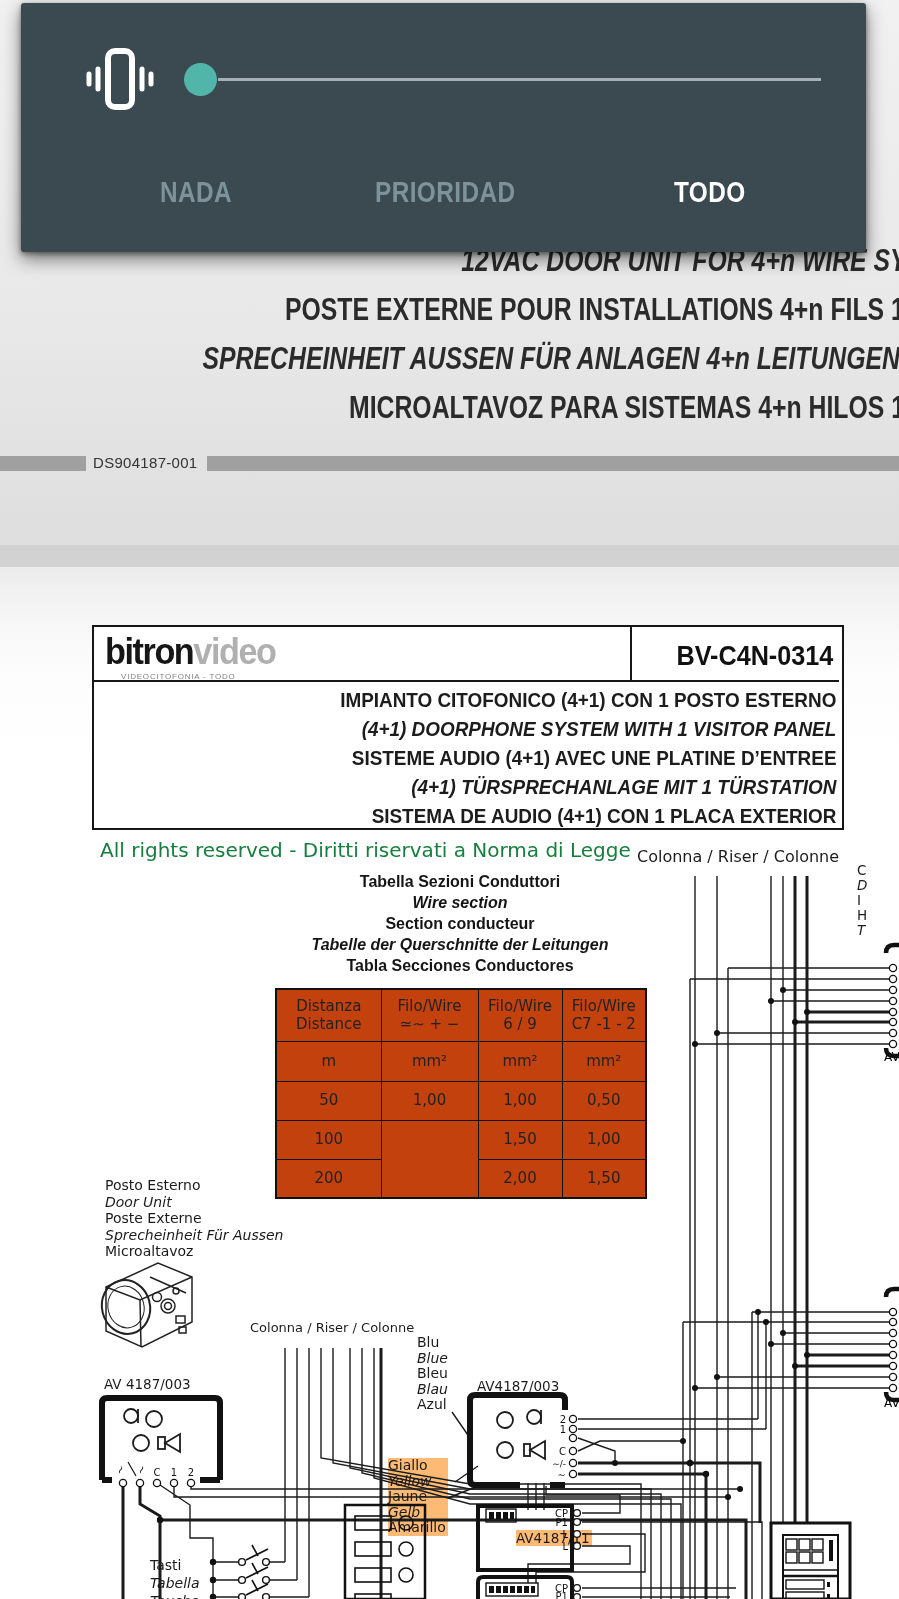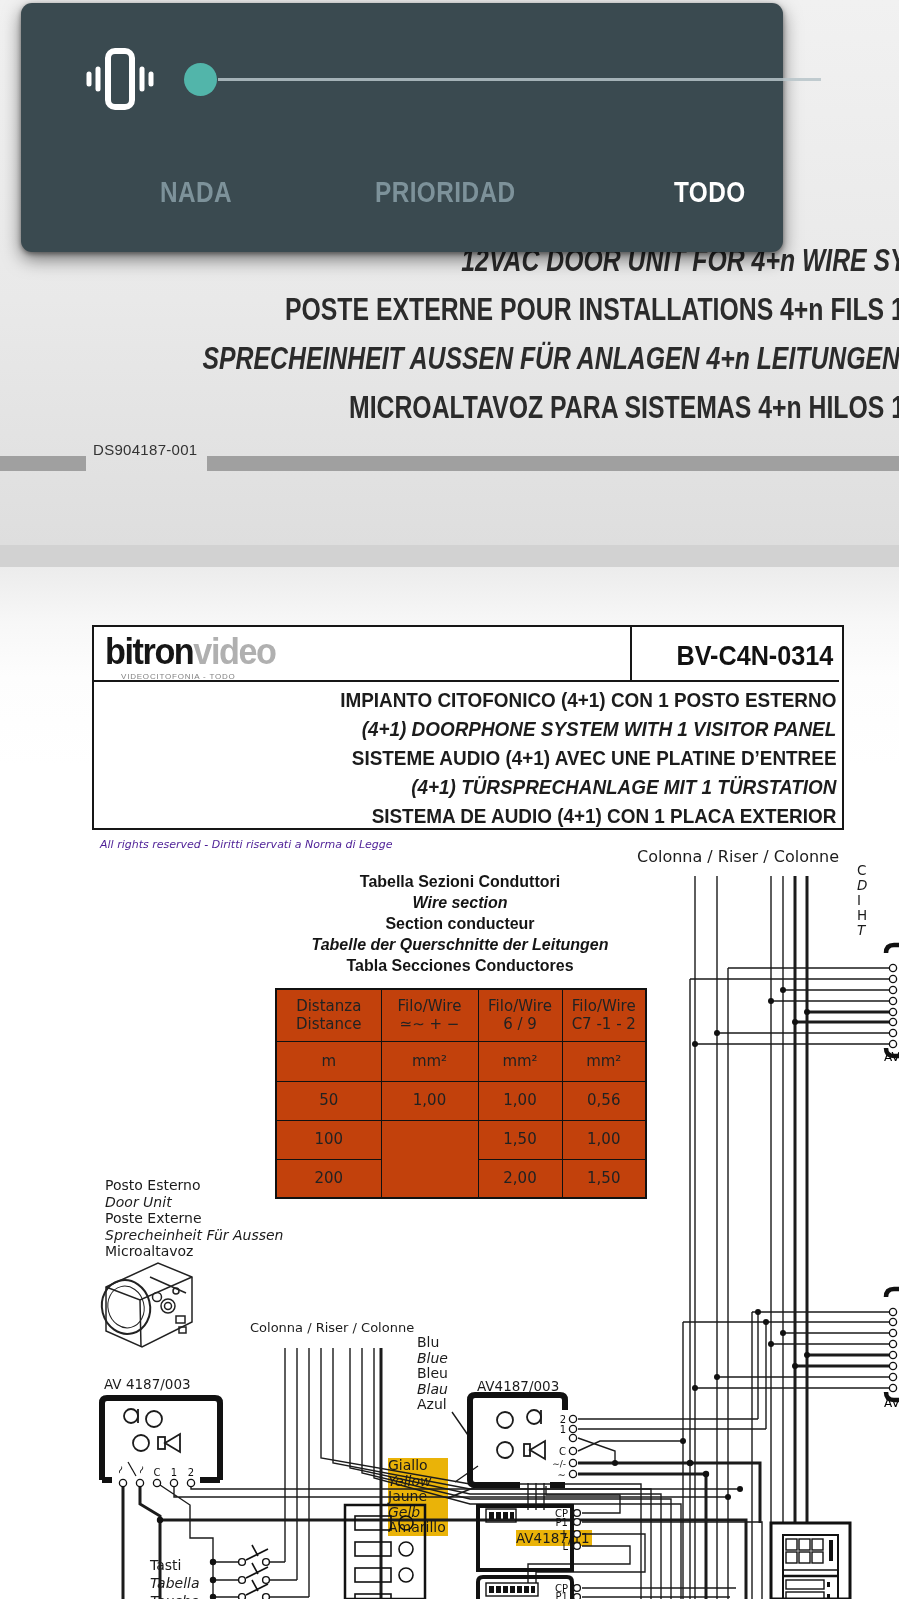--- a/index.html
+++ b/index.html
@@ -9,55 +9,55 @@
   
   .page1{left:0;top:0;width:899px;height:545px;background:linear-gradient(180deg,#f1f1f1 0%,#e9e9e9 55%,#dedede 100%)}
   .pageband{left:0;top:545px;width:899px;height:22px;background:#d2d2d2}
   .page2{left:0;top:567px;width:899px;height:1032px;background:linear-gradient(180deg,#ececec 0px,#f7f7f7 55px,#fdfdfd 110px,#ffffff 200px)}
   
   .p1line{position:absolute;white-space:nowrap;font-family:"Liberation Sans",sans-serif;font-weight:800;font-size:31px;color:#2b2b2b;transform:scaleX(.8);transform-origin:100% 50%}
   .it{font-style:italic}
   .dsbar{background:#a0a0a0;height:15px}
   .dstext{font-family:"Liberation Sans",sans-serif;font-size:15px;color:#333;letter-spacing:.3px}
   
-  .panel{left:21px;top:3px;width:762px;height:249px;background:#3a4a50;border-radius:11px;box-shadow:0 7px 18px rgba(0,0,0,.5),0 2px 5px rgba(0,0,0,.4);z-index:50}
+  .panel{left:21px;top:3px;width:845px;height:249px;background:#3a4a50;border-radius:3px;box-shadow:0 7px 18px rgba(0,0,0,.5),0 2px 5px rgba(0,0,0,.4);z-index:50}
   .pl{position:absolute;font-family:"Liberation Sans",sans-serif;font-weight:700;font-size:29px;letter-spacing:.5px;transform:scaleX(.84);transform-origin:0 50%;color:#7d929a}
   .pl.on{color:#ffffff}
   .sdot{position:absolute;left:163px;top:60px;width:33px;height:33px;border-radius:50%;background:#52b5aa}
   .sline{position:absolute;left:197px;top:75px;width:603px;height:3px;background:#b7c4c9;opacity:.85}
   
   .hbox{left:92px;top:625px;width:752px;height:205px;border:2.5px solid #161616;background:#fff;box-sizing:border-box}
   .brand{font-family:"Liberation Sans",sans-serif;font-weight:800;font-size:36px;letter-spacing:-1.5px;color:#161616;transform:scaleX(.95);transform-origin:0 50%}
   .brand .lt{color:#b0b0b0}
   .brandsub{font-family:"Liberation Sans",sans-serif;font-size:8px;color:#828282;letter-spacing:.8px}
   .model{font-family:"Liberation Sans",sans-serif;font-weight:700;font-size:28px;color:#111;transform:scaleX(.9);transform-origin:100% 50%}
   .htitle{position:absolute;right:8px;white-space:nowrap;font-family:"Liberation Sans",sans-serif;font-weight:700;font-size:21px;color:#1c1c1c;transform:scaleX(.9);transform-origin:100% 50%}
-  .rights{font-style:italic;font-size:11px;color:#4c1d95}
+  .rights{font-size:20px;color:#15803d}
   .lab16{font-size:16px;color:#1c1c1c}
   .lab13{font-size:13px;color:#1c1c1c}
   .tt{position:absolute;left:255px;width:410px;text-align:center;font-family:"Liberation Sans",sans-serif;font-weight:700;font-size:17px;color:#151515;transform:scaleX(.94);transform-origin:50% 50%}
   
   table.wt{position:absolute;left:275px;top:988px;border-collapse:collapse;border:2.5px solid #111;background:#c2410c;table-layout:fixed}
   table.wt td{border:1.5px solid #111;text-align:center;vertical-align:middle;font-size:15px;color:#222;padding:0;line-height:1.25}
   
   .s14{font-size:14px;color:#1b1b1b;line-height:16.5px}
   .s135{font-size:13.5px;color:#1b1b1b}
-  .wbg{background:#eab308;padding-right:2px}
+  .wbg{background:#fdba74;padding-right:2px}
   svg text{font-family:"DejaVu Sans",sans-serif;fill:#111}
 </style>
 </head>
 <body>
 
 <div class="abs page1">
   <div class="p1line it" style="right:-8px;top:243px">12VAC DOOR UNIT FOR 4+n WIRE SY</div>
   <div class="p1line" style="right:-6px;top:292px">POSTE EXTERNE POUR INSTALLATIONS 4+n FILS 1</div>
   <div class="p1line it" style="right:-22px;top:341px">SPRECHEINHEIT AUSSEN FÜR ANLAGEN 4+n LEITUNGEN 1</div>
   <div class="p1line" style="right:-6px;top:390px">MICROALTAVOZ PARA SISTEMAS 4+n HILOS 1</div>
   <div class="abs dsbar" style="left:0;top:456px;width:86px"></div>
-  <div class="abs dstext nw" style="left:93px;top:441px">DS904187-001</div>
+  <div class="abs dstext nw" style="left:93px;top:454px">DS904187-001</div>
   <div class="abs dsbar" style="left:207px;top:456px;width:692px"></div>
 </div>
 <div class="abs pageband"></div>
 
 <div class="abs page2"></div>
 
 <div class="abs hbox"></div>
 <div class="abs brand nw" style="left:105px;top:631px">
   <span>bitron</span><span class="lt">video</span>
 </div>
@@ -111,21 +111,21 @@
   <tr style="height:40px">
     <td>m</td>
     <td>mm²</td>
     <td>mm²</td>
     <td>mm²</td>
   </tr>
   <tr style="height:39px">
     <td>50</td>
     <td>1,00</td>
     <td>1,00</td>
-    <td>0,56</td>
+    <td>0,50</td>
   </tr>
   <tr style="height:39px">
     <td>100</td>
     <td rowspan="2"></td>
     <td>1,50</td>
     <td>1,00</td>
   </tr>
   <tr style="height:39px">
     <td>200</td>
     <td>2,00</td>

